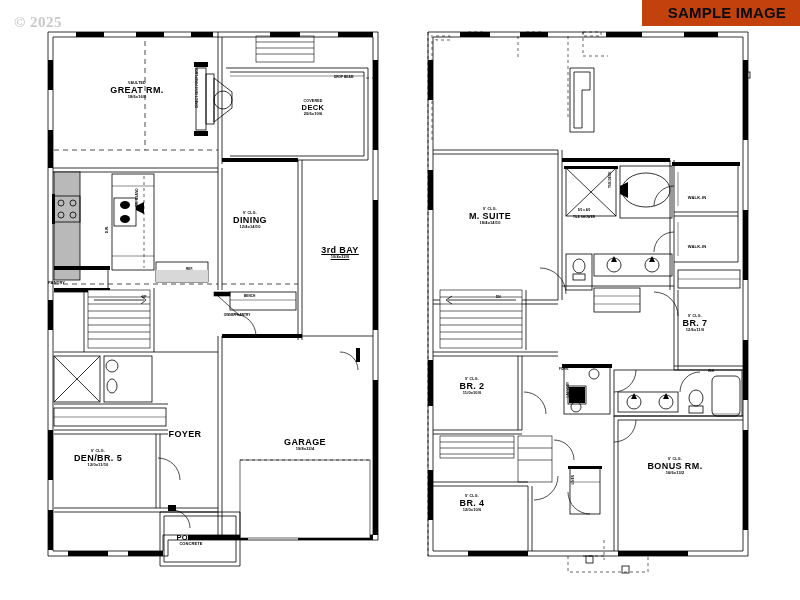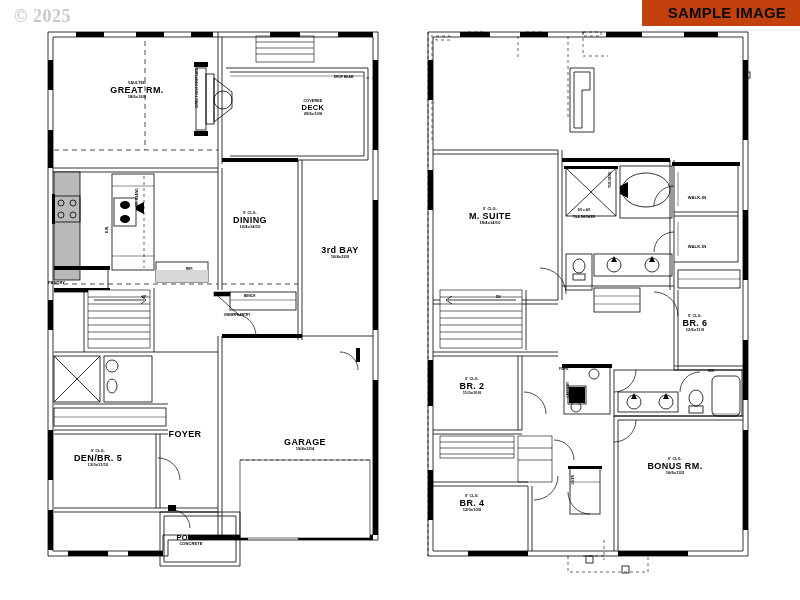--- a/index.html
+++ b/index.html
@@ -3,23 +3,23 @@
 <meta charset="utf-8">
 <title>Floor Plan</title>
 <style>
   html,body{margin:0;padding:0;background:#ffffff;}
   body{width:800px;height:600px;overflow:hidden;
        font-family:"Liberation Sans",sans-serif;color:#000;}
   #stage{position:relative;width:800px;height:600px;background:#fff;}
 
   
   #copyright{
-    position:absolute;left:14px;top:6px;
+    position:absolute;left:14px;top:14px;
     font-family:"Liberation Serif",serif;
-    font-size:18px;font-weight:700;color:#c9c9c9;
+    font-size:15px;font-weight:700;color:#c9c9c9;
     letter-spacing:.5px;user-select:none;
   }
   #sample-badge{
     position:absolute;right:0px;top:0px;
     background:#c2410c;
     padding:4px 14px 5px 26px;
     font-size:15px;font-weight:700;letter-spacing:.2px;
     color:#0a0a0a;
   }
 
@@ -249,21 +249,21 @@
       <span class="nm">DECK</span>
       <span class="dim">20/6x10/6</span>
     </div>
 
     <div class="lbl" style="left:195px;top:212px;width:110px;">
       <span class="clg">9' CLG.</span>
       <span class="nm">DINING</span>
       <span class="dim">12/4x14/10</span>
     </div>
 
-    <div class="lbl" style="left:285px;top:246px;width:110px;">
+    <div class="lbl" style="left:285px;top:246px;width:110px;text-decoration:underline;">
       <span class="nm">3rd BAY</span>
       <span class="dim">10/4x22/0</span>
     </div>
 
     <div class="lbl" style="left:250px;top:412px;width:110px;margin-top:26px;">
       <span class="nm">GARAGE</span>
       <span class="dim">19/8x22/4</span>
     </div>
 
     <div class="lbl" style="left:43px;top:450px;width:110px;">
@@ -499,21 +499,21 @@
       <span class="clg">9' CLG.</span>
       <span class="nm">M. SUITE</span>
       <span class="dim">18/4x14/10</span>
     </div>
 
     <div class="lbl xs" style="left:262px;top:196px;width:70px;">WALK-IN</div>
     <div class="lbl xs" style="left:262px;top:245px;width:70px;">WALK-IN</div>
 
     <div class="lbl" style="left:245px;top:315px;width:100px;">
       <span class="clg">9' CLG.</span>
-      <span class="nm">BR. 6</span>
+      <span class="nm">BR. 7</span>
       <span class="dim">12/6x11/0</span>
     </div>
 
     <div class="lbl" style="left:22px;top:378px;width:100px;">
       <span class="clg">9' CLG.</span>
       <span class="nm">BR. 2</span>
       <span class="dim">11/0x10/0</span>
     </div>
 
     <div class="lbl" style="left:22px;top:495px;width:100px;">

